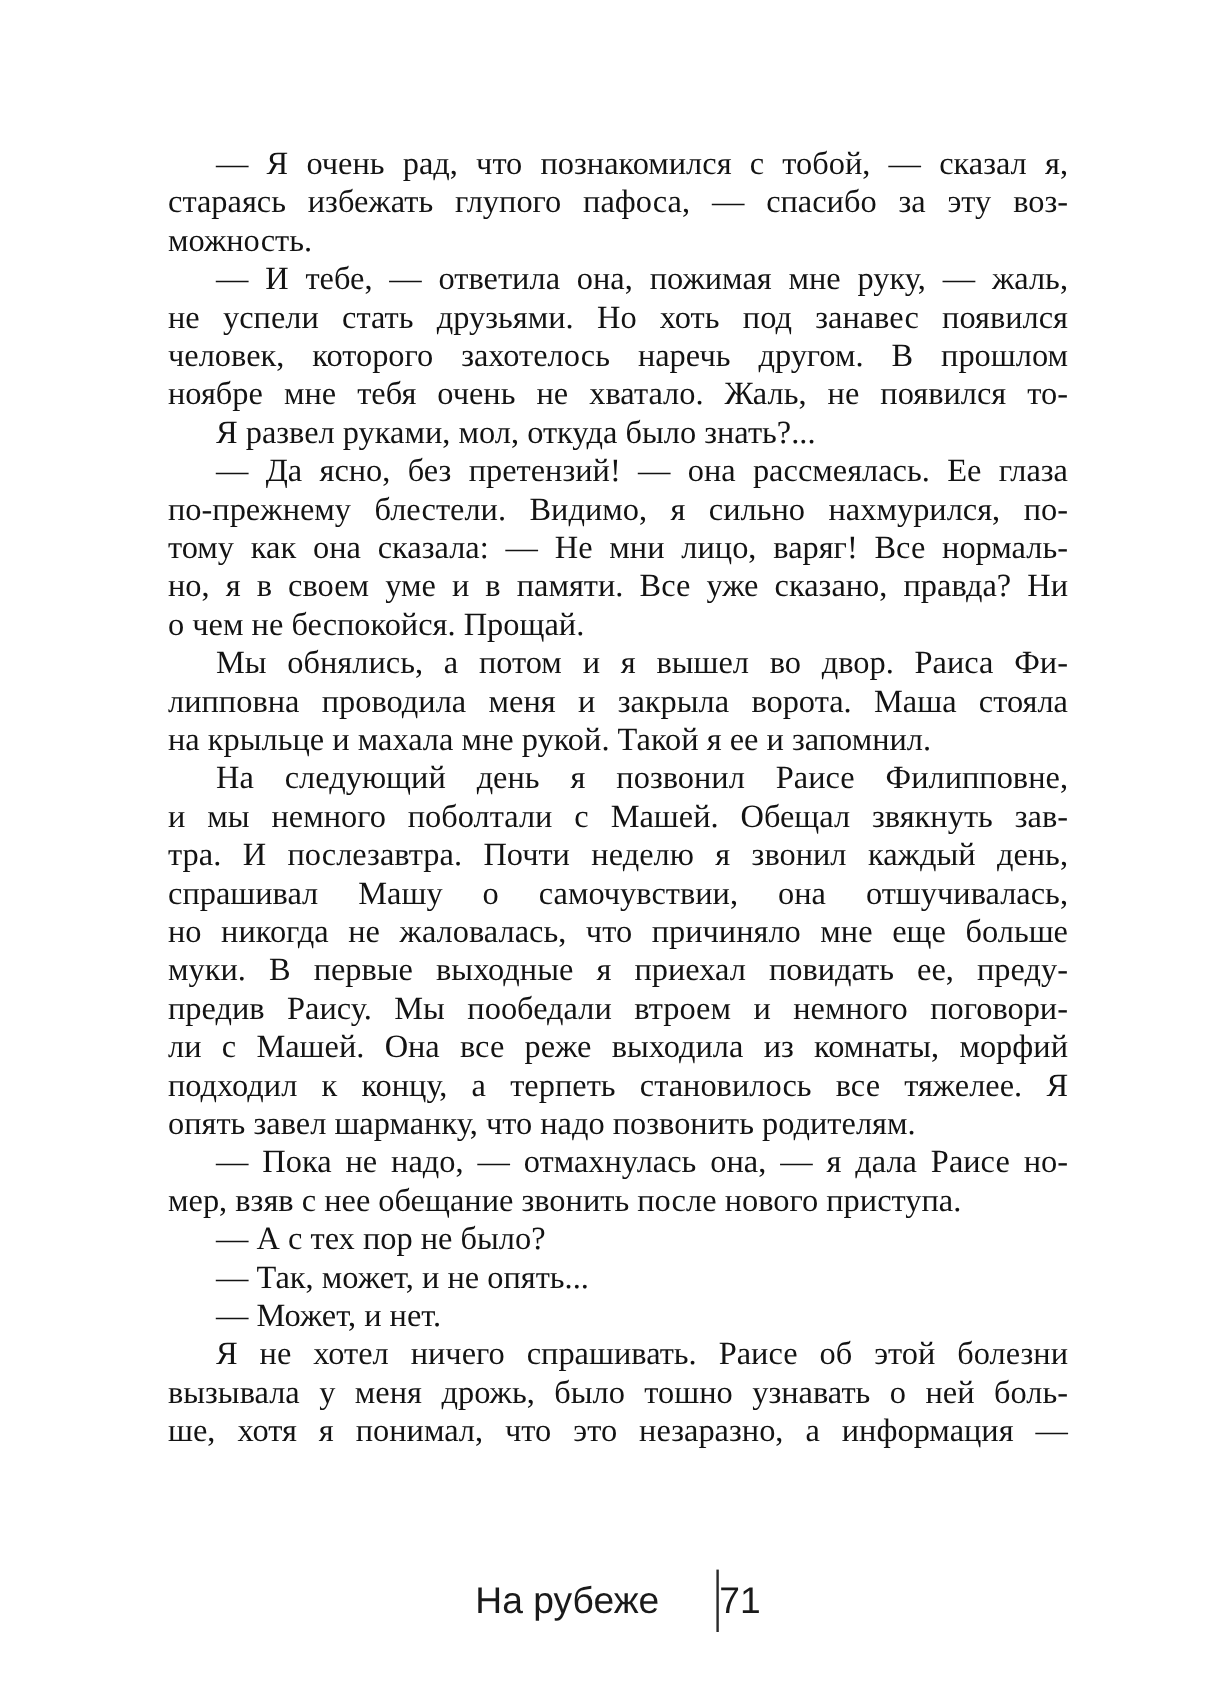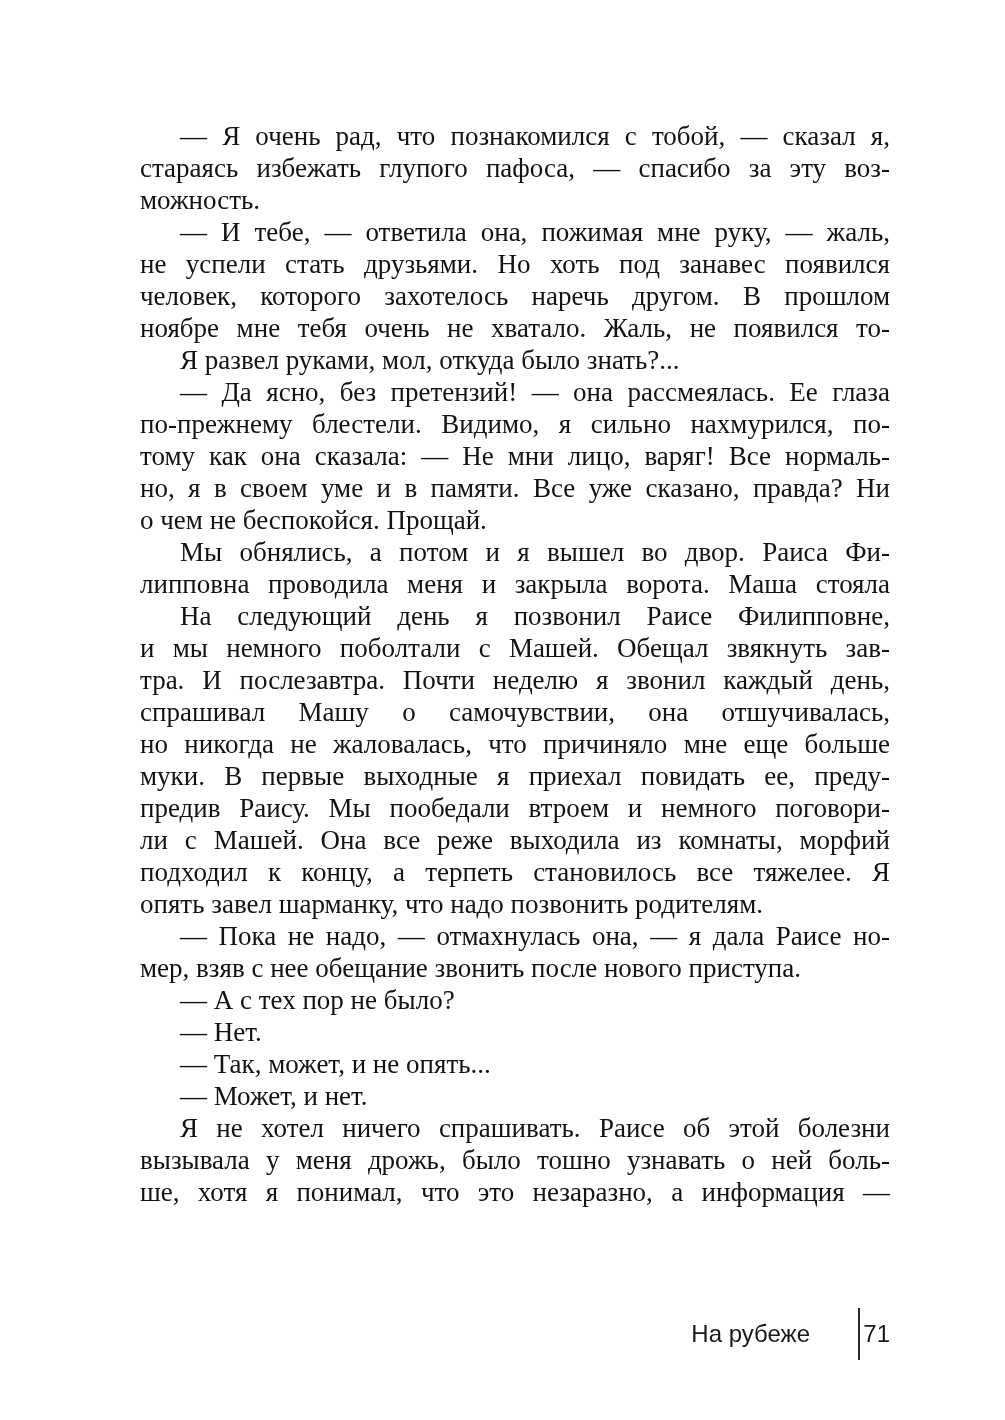--- a/index.html
+++ b/index.html
@@ -43,23 +43,23 @@
   
   .ln.first { padding-left: 40px; width: 710px; }
   .footer {
     position: absolute;
     left: 140px;
     top: 1308px;
     width: 750px;
     height: 52px;
     display: flex;
     align-items: center;
-    justify-content: flex-end;
+    justify-content: center;
     font-family: "Liberation Sans", "DejaVu Sans", sans-serif;
-    font-size: 24px;
+    font-size: 31px;
     color: #1a1a1a;
   }
   .footer-title { margin-right: 48px; }
   .footer-rule {
     width: 2px;
     height: 52px;
     background: #2a2a2a;
   }
   .footer-page { min-width: 30px; text-align: right; }
 </style>
@@ -91,20 +91,21 @@
       <div class="ln first j">— Да ясно, без претензий! — она рассмеялась. Ее глаза</div>
       <div class="ln j">по-прежнему блестели. Видимо, я сильно нахмурился, по-</div>
       <div class="ln j">тому как она сказала: — Не мни лицо, варяг! Все нормаль-</div>
       <div class="ln j">но, я в своем уме и в памяти. Все уже сказано, правда? Ни</div>
       <div class="ln last">о чем не беспокойся. Прощай.</div>
     </div>
 
     <div class="paragraph">
       <div class="ln first j">Мы обнялись, а потом и я вышел во двор. Раиса Фи-</div>
       <div class="ln j">липповна проводила меня и закрыла ворота. Маша стояла</div>
+      <div class="ln last">на крыльце и махала мне рукой. Такой я ее и запомнил.</div>
     </div>
 
     <div class="paragraph">
       <div class="ln first j">На следующий день я позвонил Раисе Филипповне,</div>
       <div class="ln j">и мы немного поболтали с Машей. Обещал звякнуть зав-</div>
       <div class="ln j">тра. И послезавтра. Почти неделю я звонил каждый день,</div>
       <div class="ln j">спрашивал Машу о самочувствии, она отшучивалась,</div>
       <div class="ln j">но никогда не жаловалась, что причиняло мне еще больше</div>
       <div class="ln j">муки. В первые выходные я приехал повидать ее, преду-</div>
       <div class="ln j">предив Раису. Мы пообедали втроем и немного поговори-</div>
@@ -115,23 +116,20 @@
 
     <div class="paragraph">
       <div class="ln first j">— Пока не надо, — отмахнулась она, — я дала Раисе но-</div>
       <div class="ln last">мер, взяв с нее обещание звонить после нового приступа.</div>
     </div>
 
     <div class="paragraph">
       <div class="ln first last">— А с тех пор не было?</div>
     </div>
 
-    <div class="paragraph">
-      <div class="ln first last">— Нет.</div>
-    </div>
 
     <div class="paragraph">
       <div class="ln first last">— Так, может, и не опять...</div>
     </div>
 
     <div class="paragraph">
       <div class="ln first last">— Может, и нет.</div>
     </div>
 
     <div class="paragraph">

